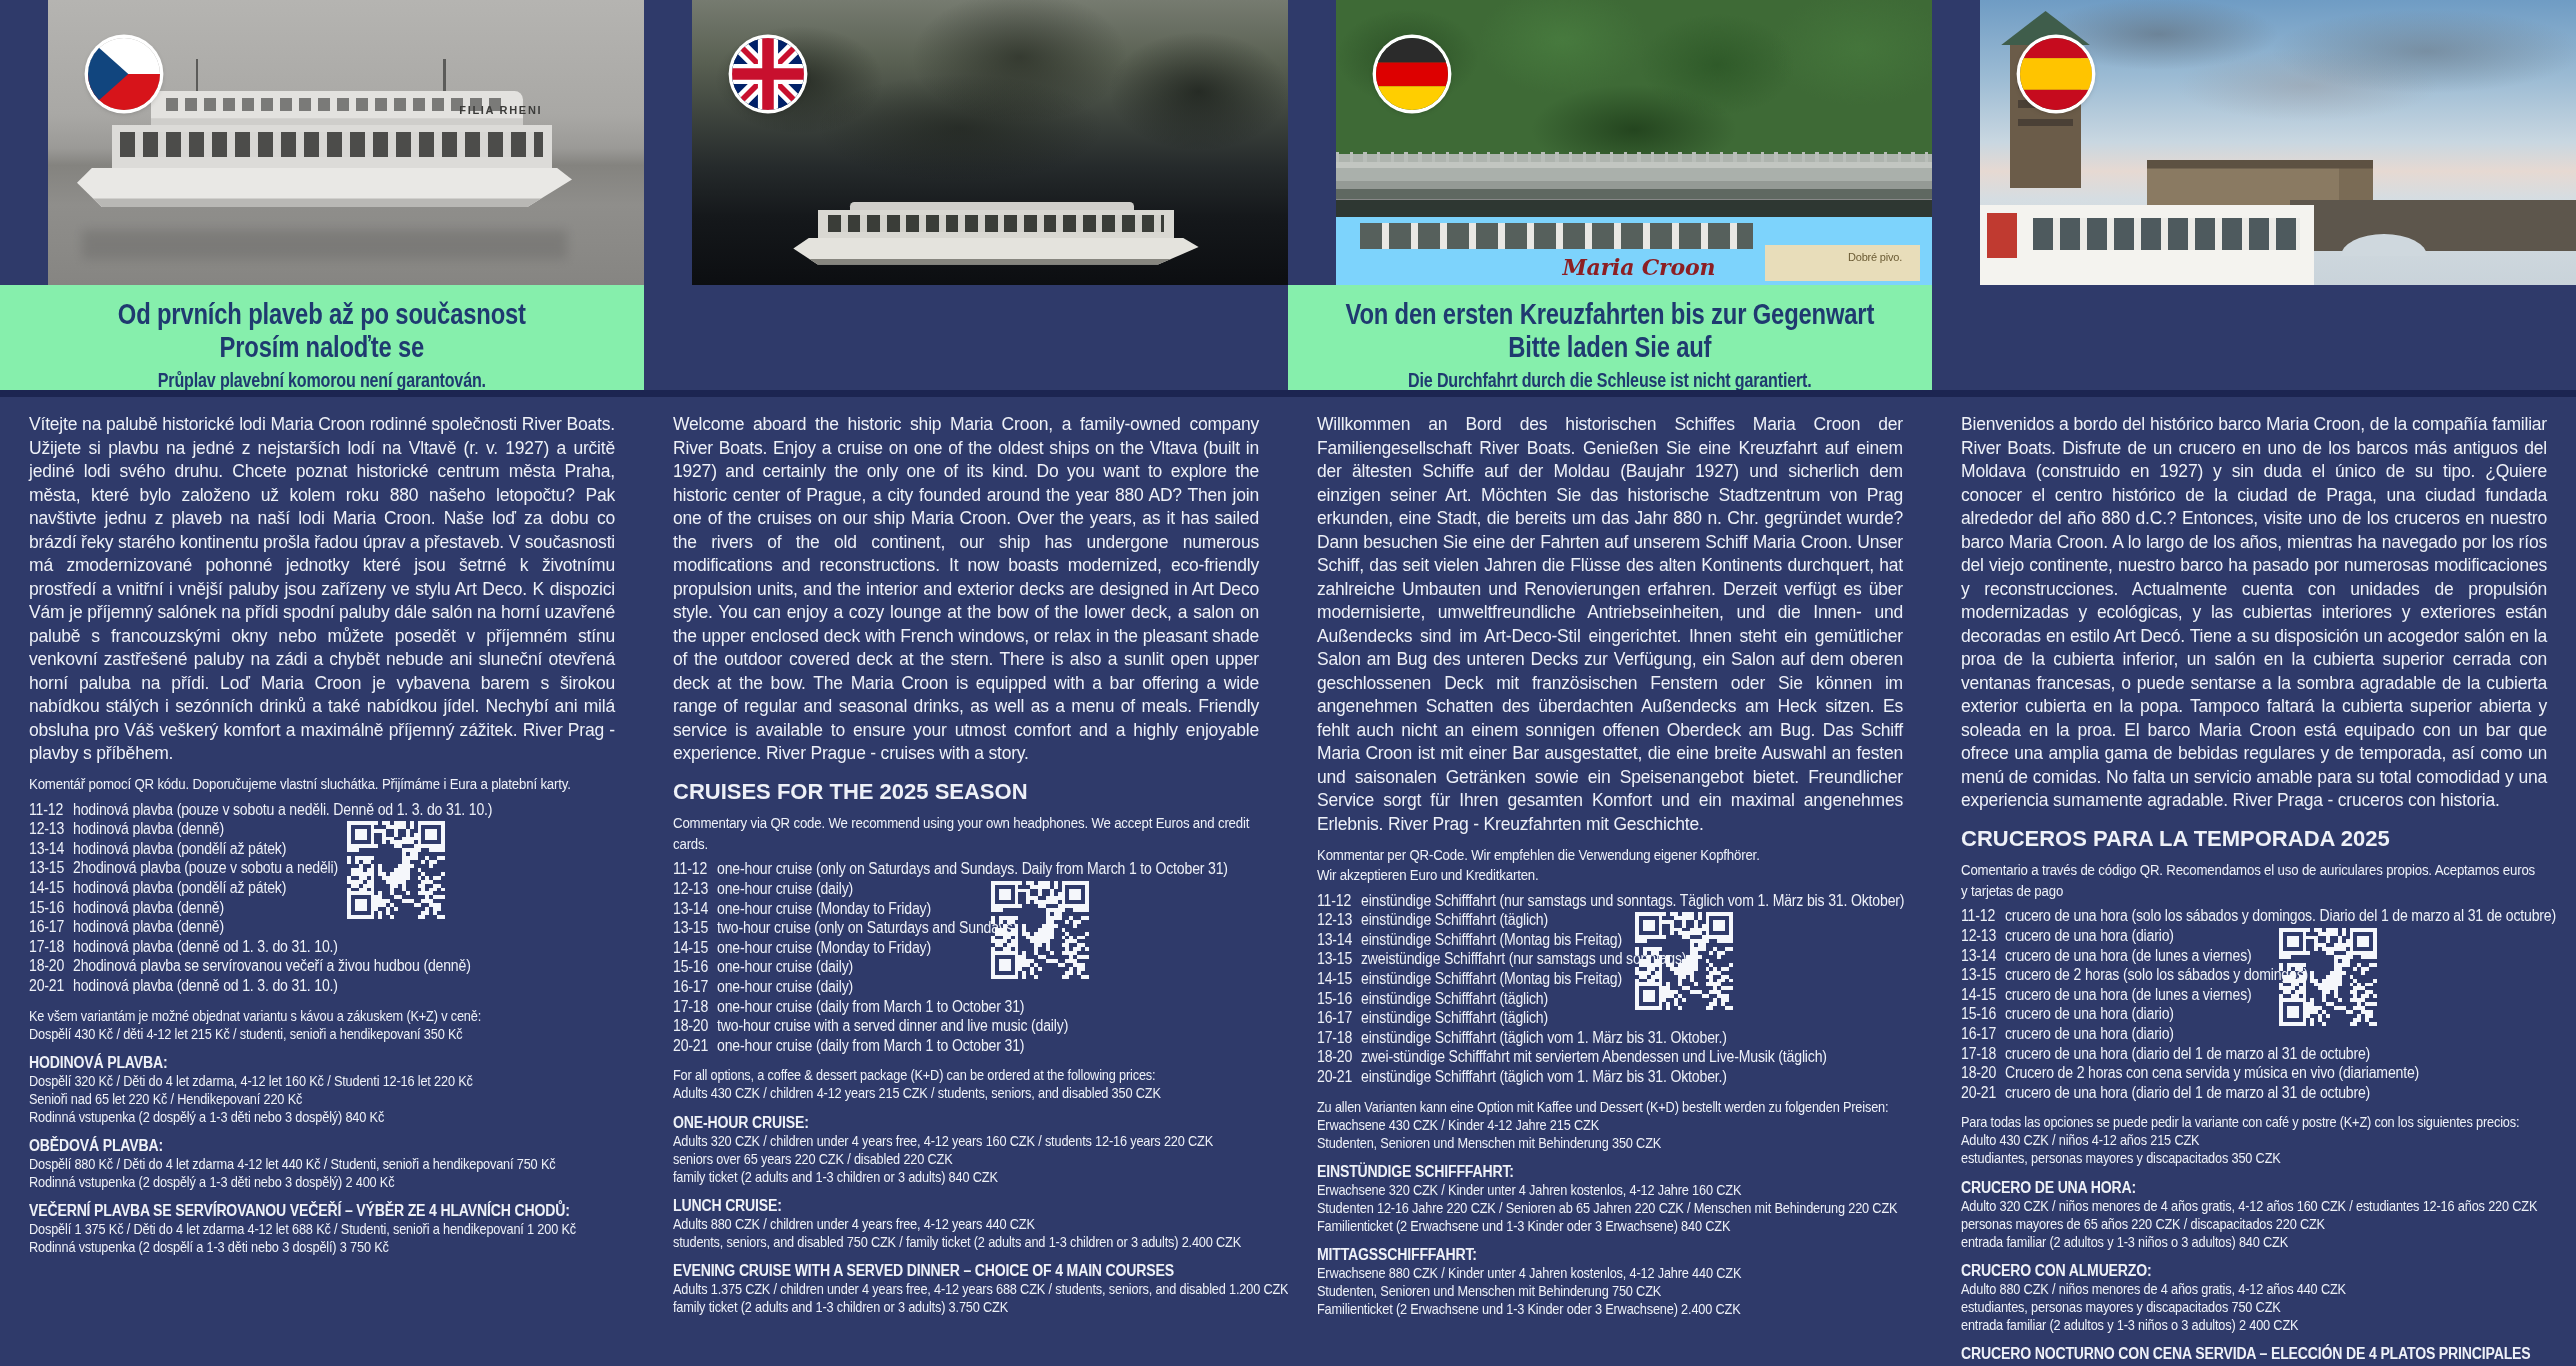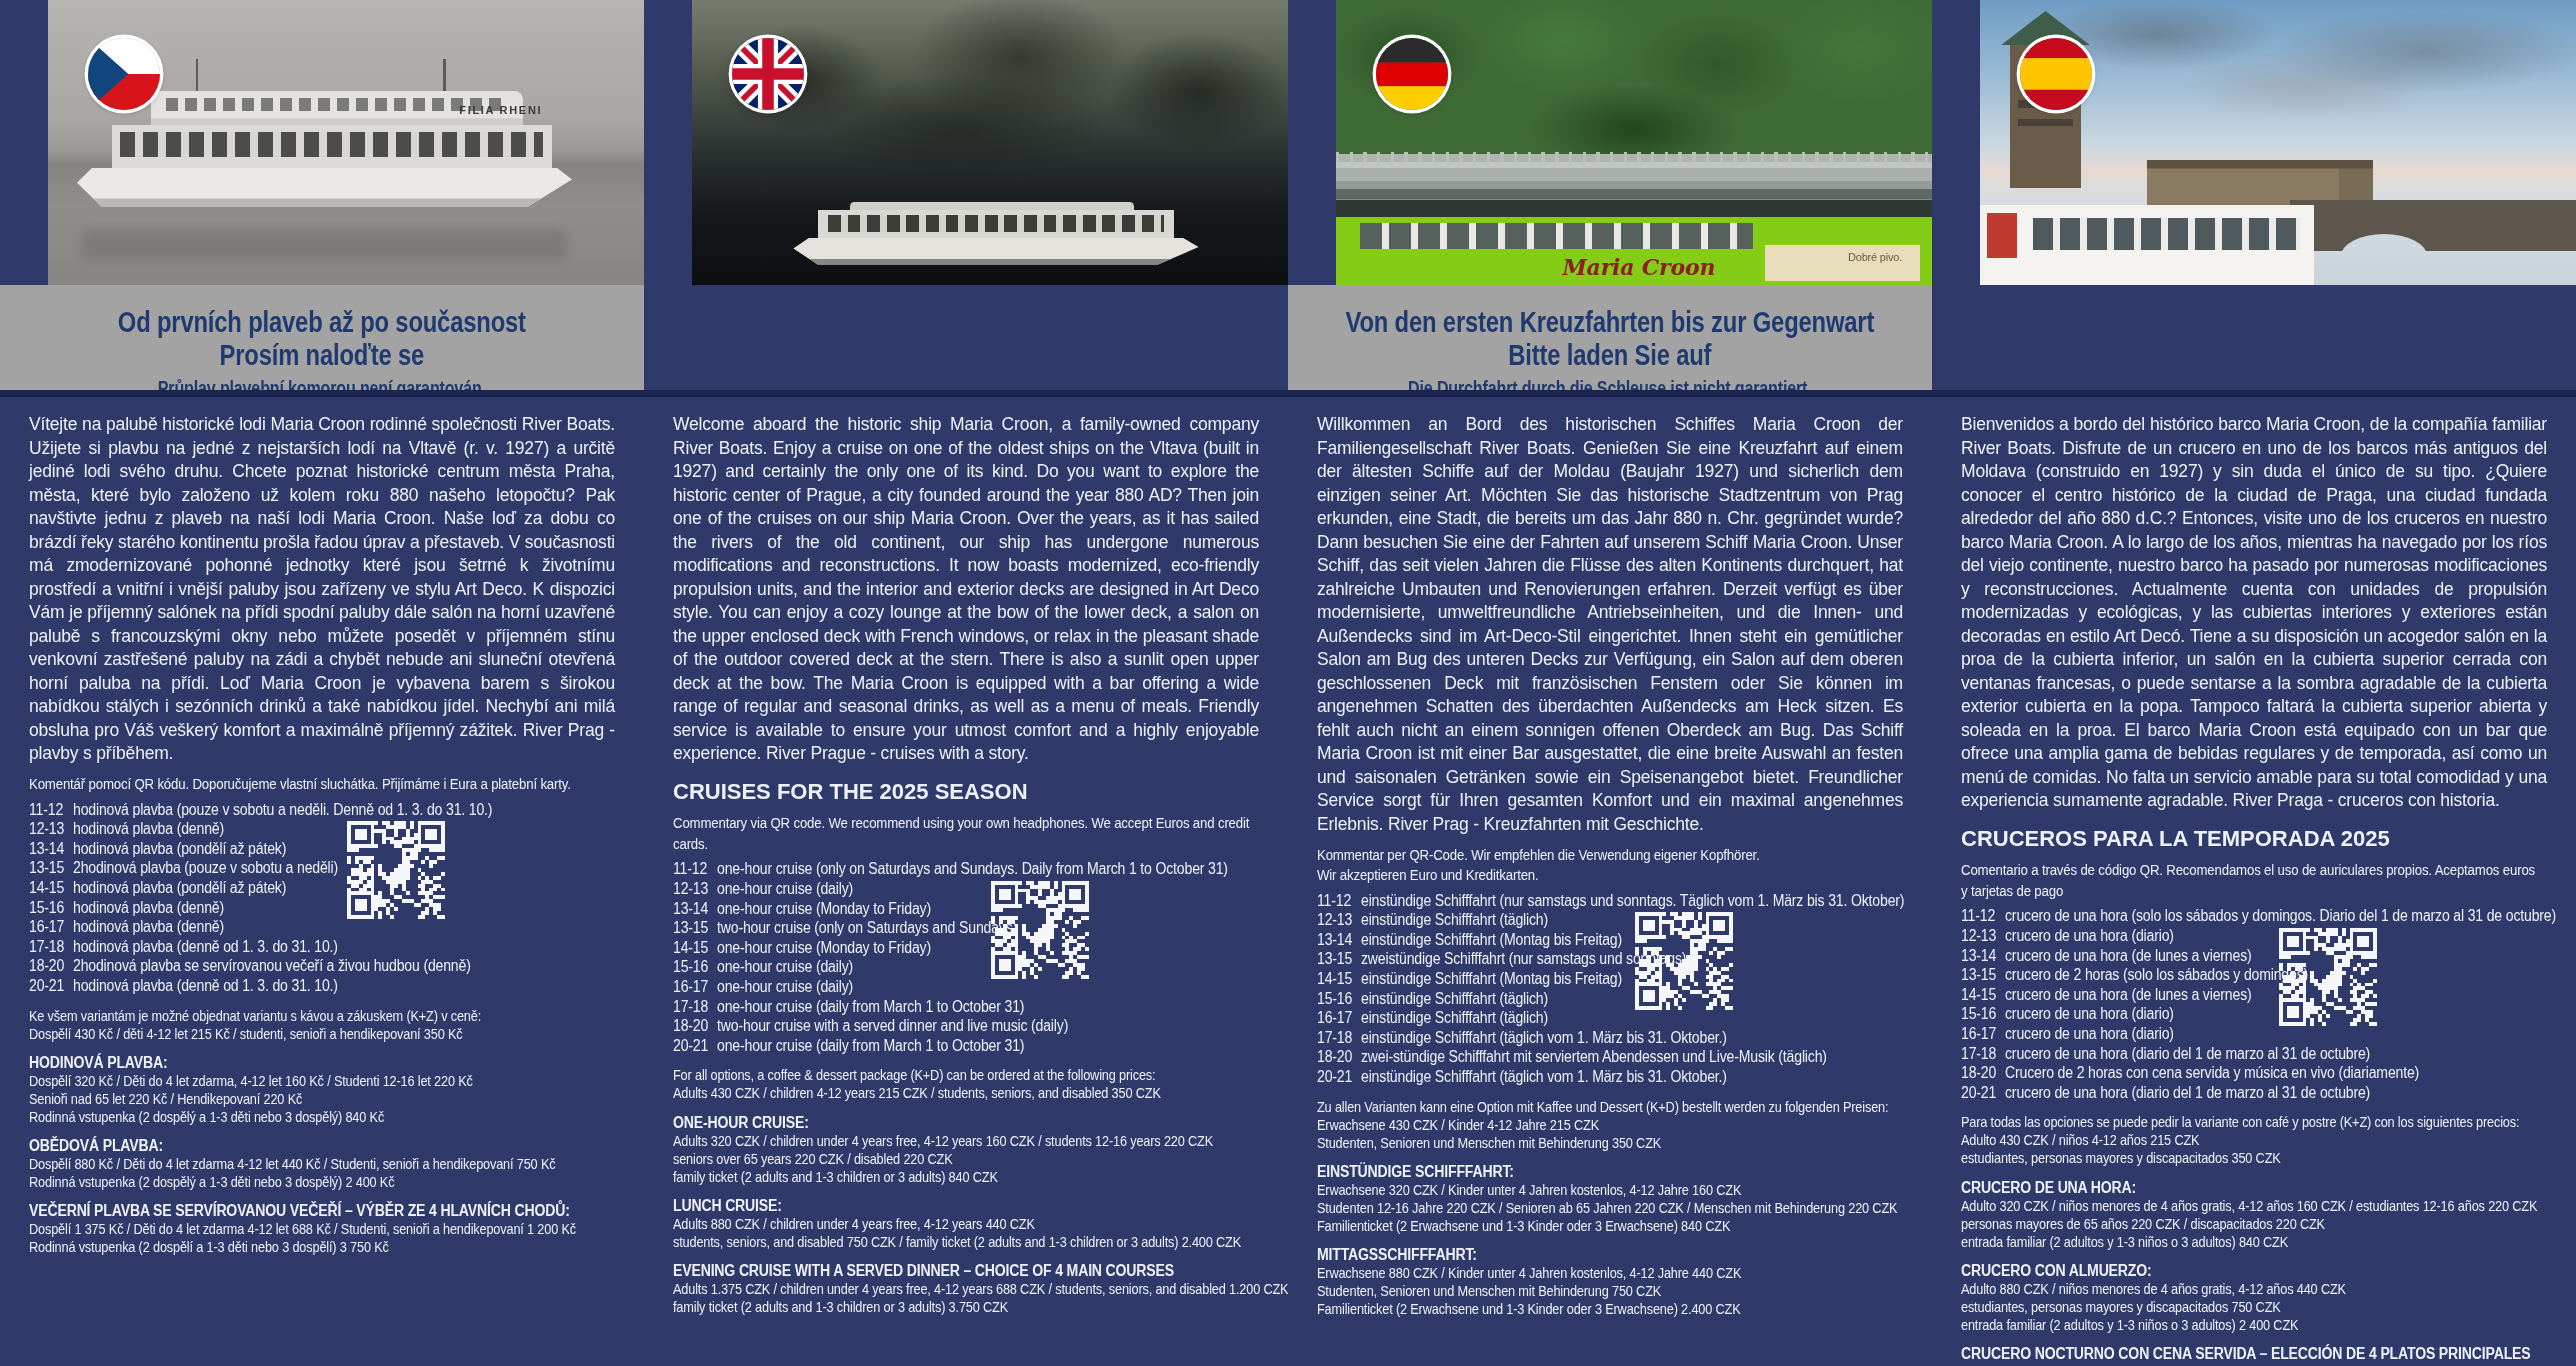--- a/index.html
+++ b/index.html
@@ -53,21 +53,21 @@
      radial-gradient(102px 68px at 12% 35%, #2c5026 0%, transparent 70%),
      radial-gradient(120px 77px at 38% 25%, #477a3e 0%, transparent 70%),
      radial-gradient(111px 73px at 64% 40%, #2f5a29 0%, transparent 70%),
      radial-gradient(128px 81px at 88% 30%, #44753b 0%, transparent 70%),
      radial-gradient(137px 60px at 50% 80%, #24451f 0%, transparent 75%);}
   .de-bridge{position:absolute;top:57%;left:0;right:0;height:13%;
      background:linear-gradient(180deg,#c2c6c1 0 16%,#aab0ab 16% 52%,#949a95 52% 72%,#5f6861 72% 100%);}
   .de-bridge::before{content:"";position:absolute;left:0;right:0;top:-10.2px;height:10.2px;
      background:repeating-linear-gradient(90deg,#b9beb9 0 3.4px,transparent 3.4px 13.7px),linear-gradient(180deg,transparent 0 1.7px,#aeb4ae 1.7px);}
   .de-under{position:absolute;top:70%;left:0;right:0;height:6%;background:#2e3732;}
-  .de-boat{position:absolute;top:76%;left:0;right:0;bottom:0;background:#84cc16;}
+  .de-boat{position:absolute;top:76%;left:0;right:0;bottom:0;background:#7dd3fc;}
   .de-boat::before{content:"";position:absolute;left:4%;right:30%;top:10%;height:38%;
      background:repeating-linear-gradient(90deg,#56605c 0 22px,#e9e8e4 22px 29px);}
   .de-name{position:absolute;left:38%;bottom:8%;font-family:"DejaVu Serif",serif;font-weight:bold;
      font-size:22px;color:#8c1f23;font-style:italic;}
   .de-sign{position:absolute;right:2%;bottom:6%;width:26%;height:52%;background:#e8ddba;color:#6b5b34;
      font-size:11px;display:flex;align-items:flex-end;justify-content:flex-end;padding:18px;box-sizing:border-box;}
 
   
   .scene-spanish{background:linear-gradient(180deg,#6f9cc4 0%,#9dbcd4 28%,#c9d7e1 50%,#e6d9d2 60%,#d5dde2 70%,#c9d3da 100%);}
   .scene-spanish::before{content:"";position:absolute;inset:0;background:
@@ -92,21 +92,21 @@
   
   .flag{position:absolute;left:40px;top:38px;width:72px;height:72px;border-radius:50%;overflow:hidden;
         box-shadow:0 0 0 3.4px #fff,0 1.7px 6px rgba(0,0,0,.4);display:none;}
   .col-czech .flag-czech{display:block}
   .col-english .flag-uk{display:block}
   .col-german .flag-german{display:block}
   .col-spanish .flag-spanish{display:block}
   .flag svg{display:block;width:100%;height:100%;}
 
   
-  .band{position:absolute;top:285px;left:0;right:0;height:105px;background:#a3a3a3;text-align:center;padding-top:21px;box-sizing:border-box;}
+  .band{position:absolute;top:285px;left:0;right:0;height:105px;background:#86efac;text-align:center;padding-top:13px;box-sizing:border-box;}
   .tscale{width:122%;margin-left:-11%;transform:scaleX(.82);}
   .t1{font-size:29px;line-height:33px;font-weight:bold;color:#1f3a70;}
   .t2{font-size:19.6px;line-height:24px;font-weight:bold;color:#1f3a70;margin-top:4.3px;}
 
   
   .navy{position:absolute;top:390px;left:0;right:0;bottom:0;background:#2f3a6a;border-top:7.7px solid #1c2551;
         padding:11px 29px 0;box-sizing:border-box;color:#eef1f8;}
   .body{margin:5.1px 0 0;font-size:17.5px;line-height:23.5px;text-align:justify;}
   .season-h{margin:13.7px 0 0;font-size:22px;line-height:25.6px;font-weight:bold;letter-spacing:0;}
   .intro{margin-top:8.5px;font-size:15.4px;line-height:20.5px;}

